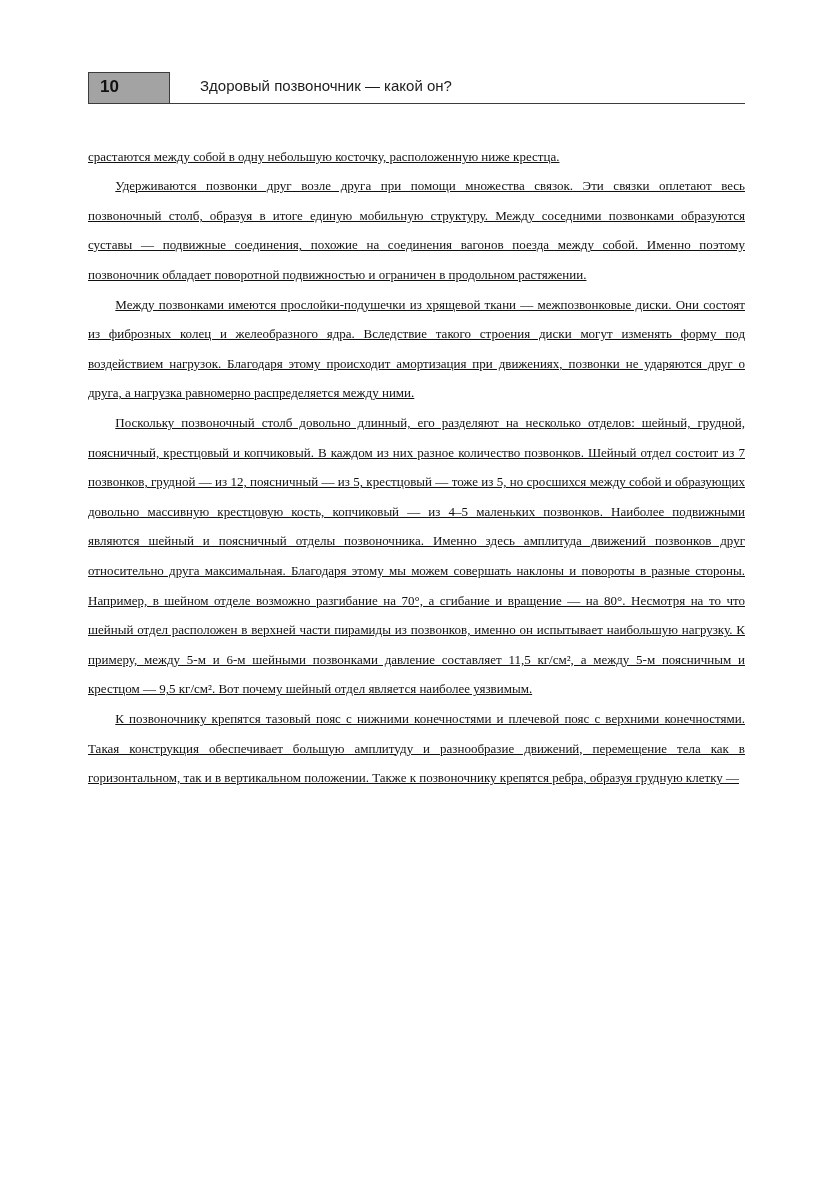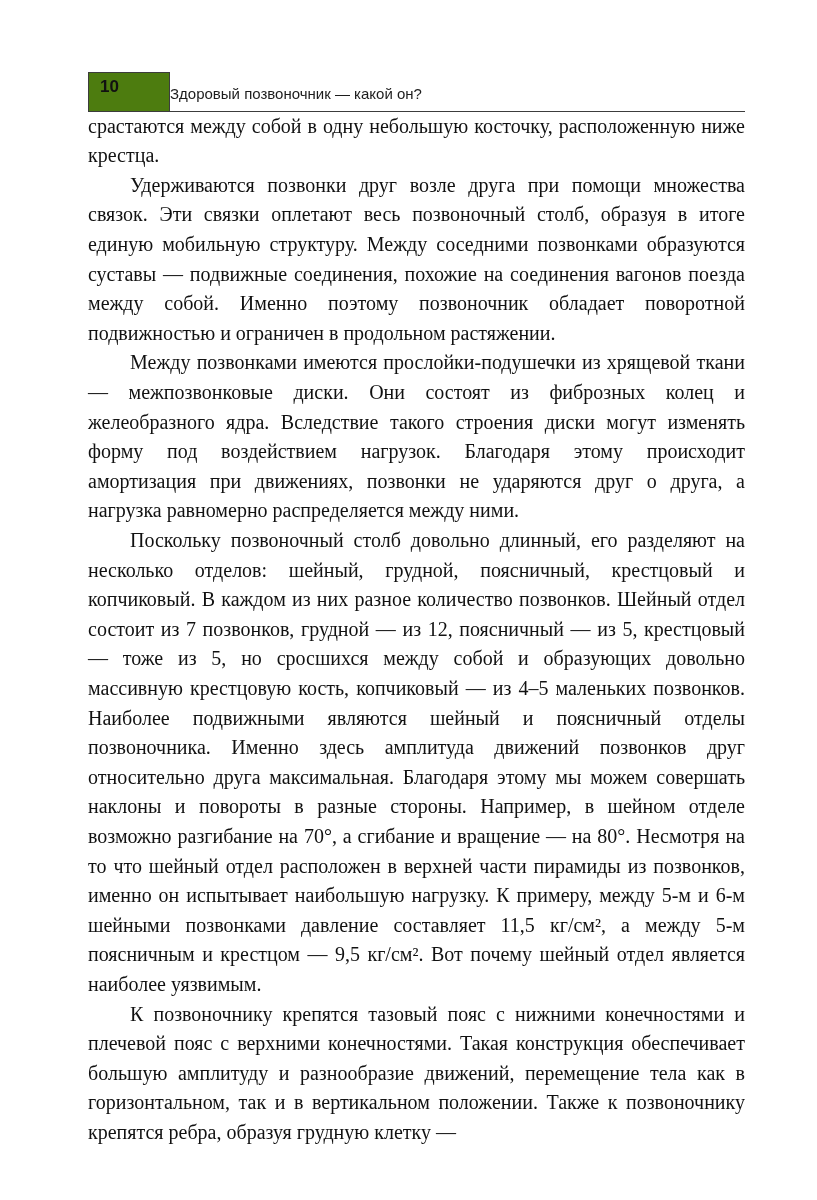--- a/index.html
+++ b/index.html
@@ -20,43 +20,46 @@
   .page-header {
     display: flex;
     align-items: flex-end;
     border-bottom: 1px solid #3c3c3c;
   }
   .page-number-box {
     box-sizing: border-box;
     border: 1px solid #3c3c3c;
     margin-bottom: -1px;
     min-width: 82px;
-    padding: 5px 14px 14px 11px;
-    background: #4d7c0f;
+    padding: 5px 14px 6px 11px;
+    background: #a3a3a3;
   }
   .page-number {
     font-family: "Liberation Sans", sans-serif;
     font-weight: bold;
     font-size: 17px;
     line-height: 1.1;
     color: #111111;
   }
   .running-head {
+    margin-left: 30px;
     padding-bottom: 9px;
     font-family: "Liberation Sans", sans-serif;
     font-size: 15px;
     color: #1c1c1c;
     white-space: nowrap;
   }
   .page-body {
+    margin-top: 38px;
     font-family: "Liberation Serif", "DejaVu Serif", serif;
-    font-size: 20px;
+    font-size: 13px;
     line-height: 29.6px;
     text-align: justify;
     hyphens: auto;
+    text-decoration: underline;
     -webkit-hyphens: auto;
   }
   .page-body p {
     margin: 0;
     text-indent: 2.1em;
   }
   .page-body p.no-indent {
     text-indent: 0;
   }
 </style>

